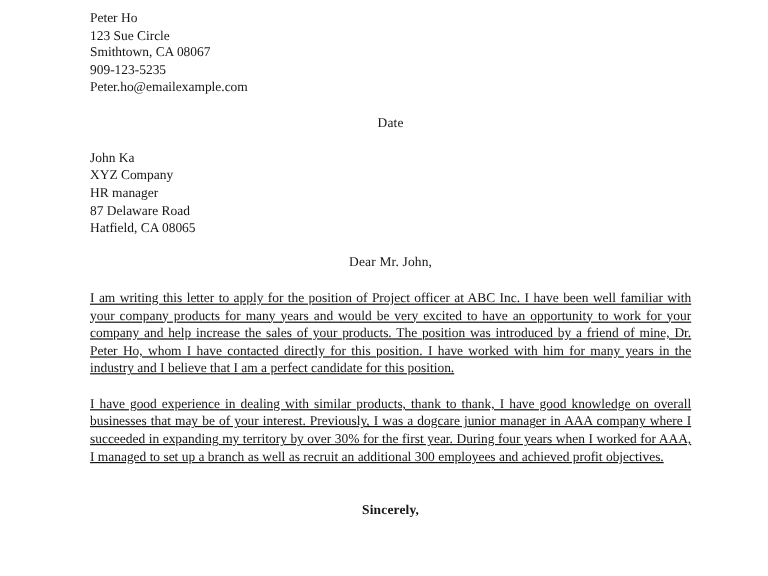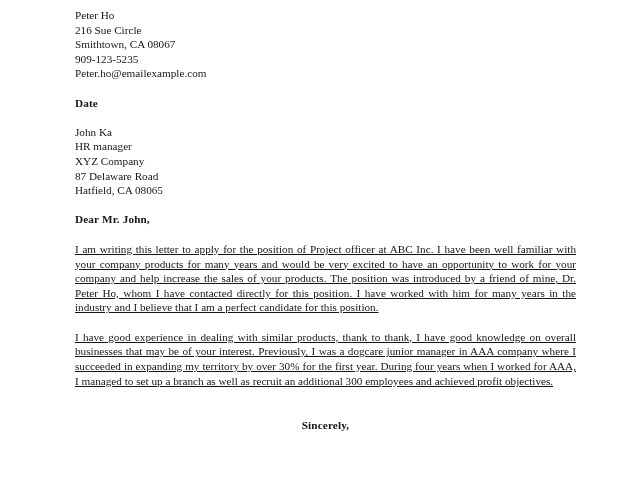--- a/index.html
+++ b/index.html
@@ -34,22 +34,22 @@
     display: block;
     text-align: left;
     white-space: nowrap;
   }
   .block {
     margin: 0;
   }
   .spacer-sm { height: 14.6px; }
   .spacer-md { height: 15px; }
   .bold-line {
-    font-weight: bold;
-    text-align: left;
+    font-weight: normal;
+    text-align: center;
     letter-spacing: 0.15px;
   }
   p.para {
     margin: 0;
     text-align: justify;
     text-justify: inter-word;
     text-decoration: underline;
   }
   .sign-off {
     font-weight: bold;
@@ -58,36 +58,36 @@
   }
 </style>
 </head>
 <body>
 
 <div class="page">
   <div class="letter">
 
     <div class="block">
       <span class="addr-line">Peter Ho</span>
-      <span class="addr-line">216 Sue Circle</span>
+      <span class="addr-line">123 Sue Circle</span>
       <span class="addr-line">Smithtown, CA 08067</span>
       <span class="addr-line">909-123-5235</span>
       <span class="addr-line">Peter.ho@emailexample.com</span>
     </div>
 
     <div class="spacer-sm"></div>
 
     <div class="bold-line">Date</div>
 
     <div class="spacer-sm"></div>
 
     <div class="block">
       <span class="addr-line">John Ka</span>
+      <span class="addr-line">XYZ Company</span>
       <span class="addr-line">HR manager</span>
-      <span class="addr-line">XYZ Company</span>
       <span class="addr-line">87 Delaware Road</span>
       <span class="addr-line">Hatfield, CA 08065</span>
     </div>
 
     <div class="spacer-sm"></div>
 
     <div class="bold-line">Dear Mr. John,</div>
 
     <div class="spacer-md"></div>
 

